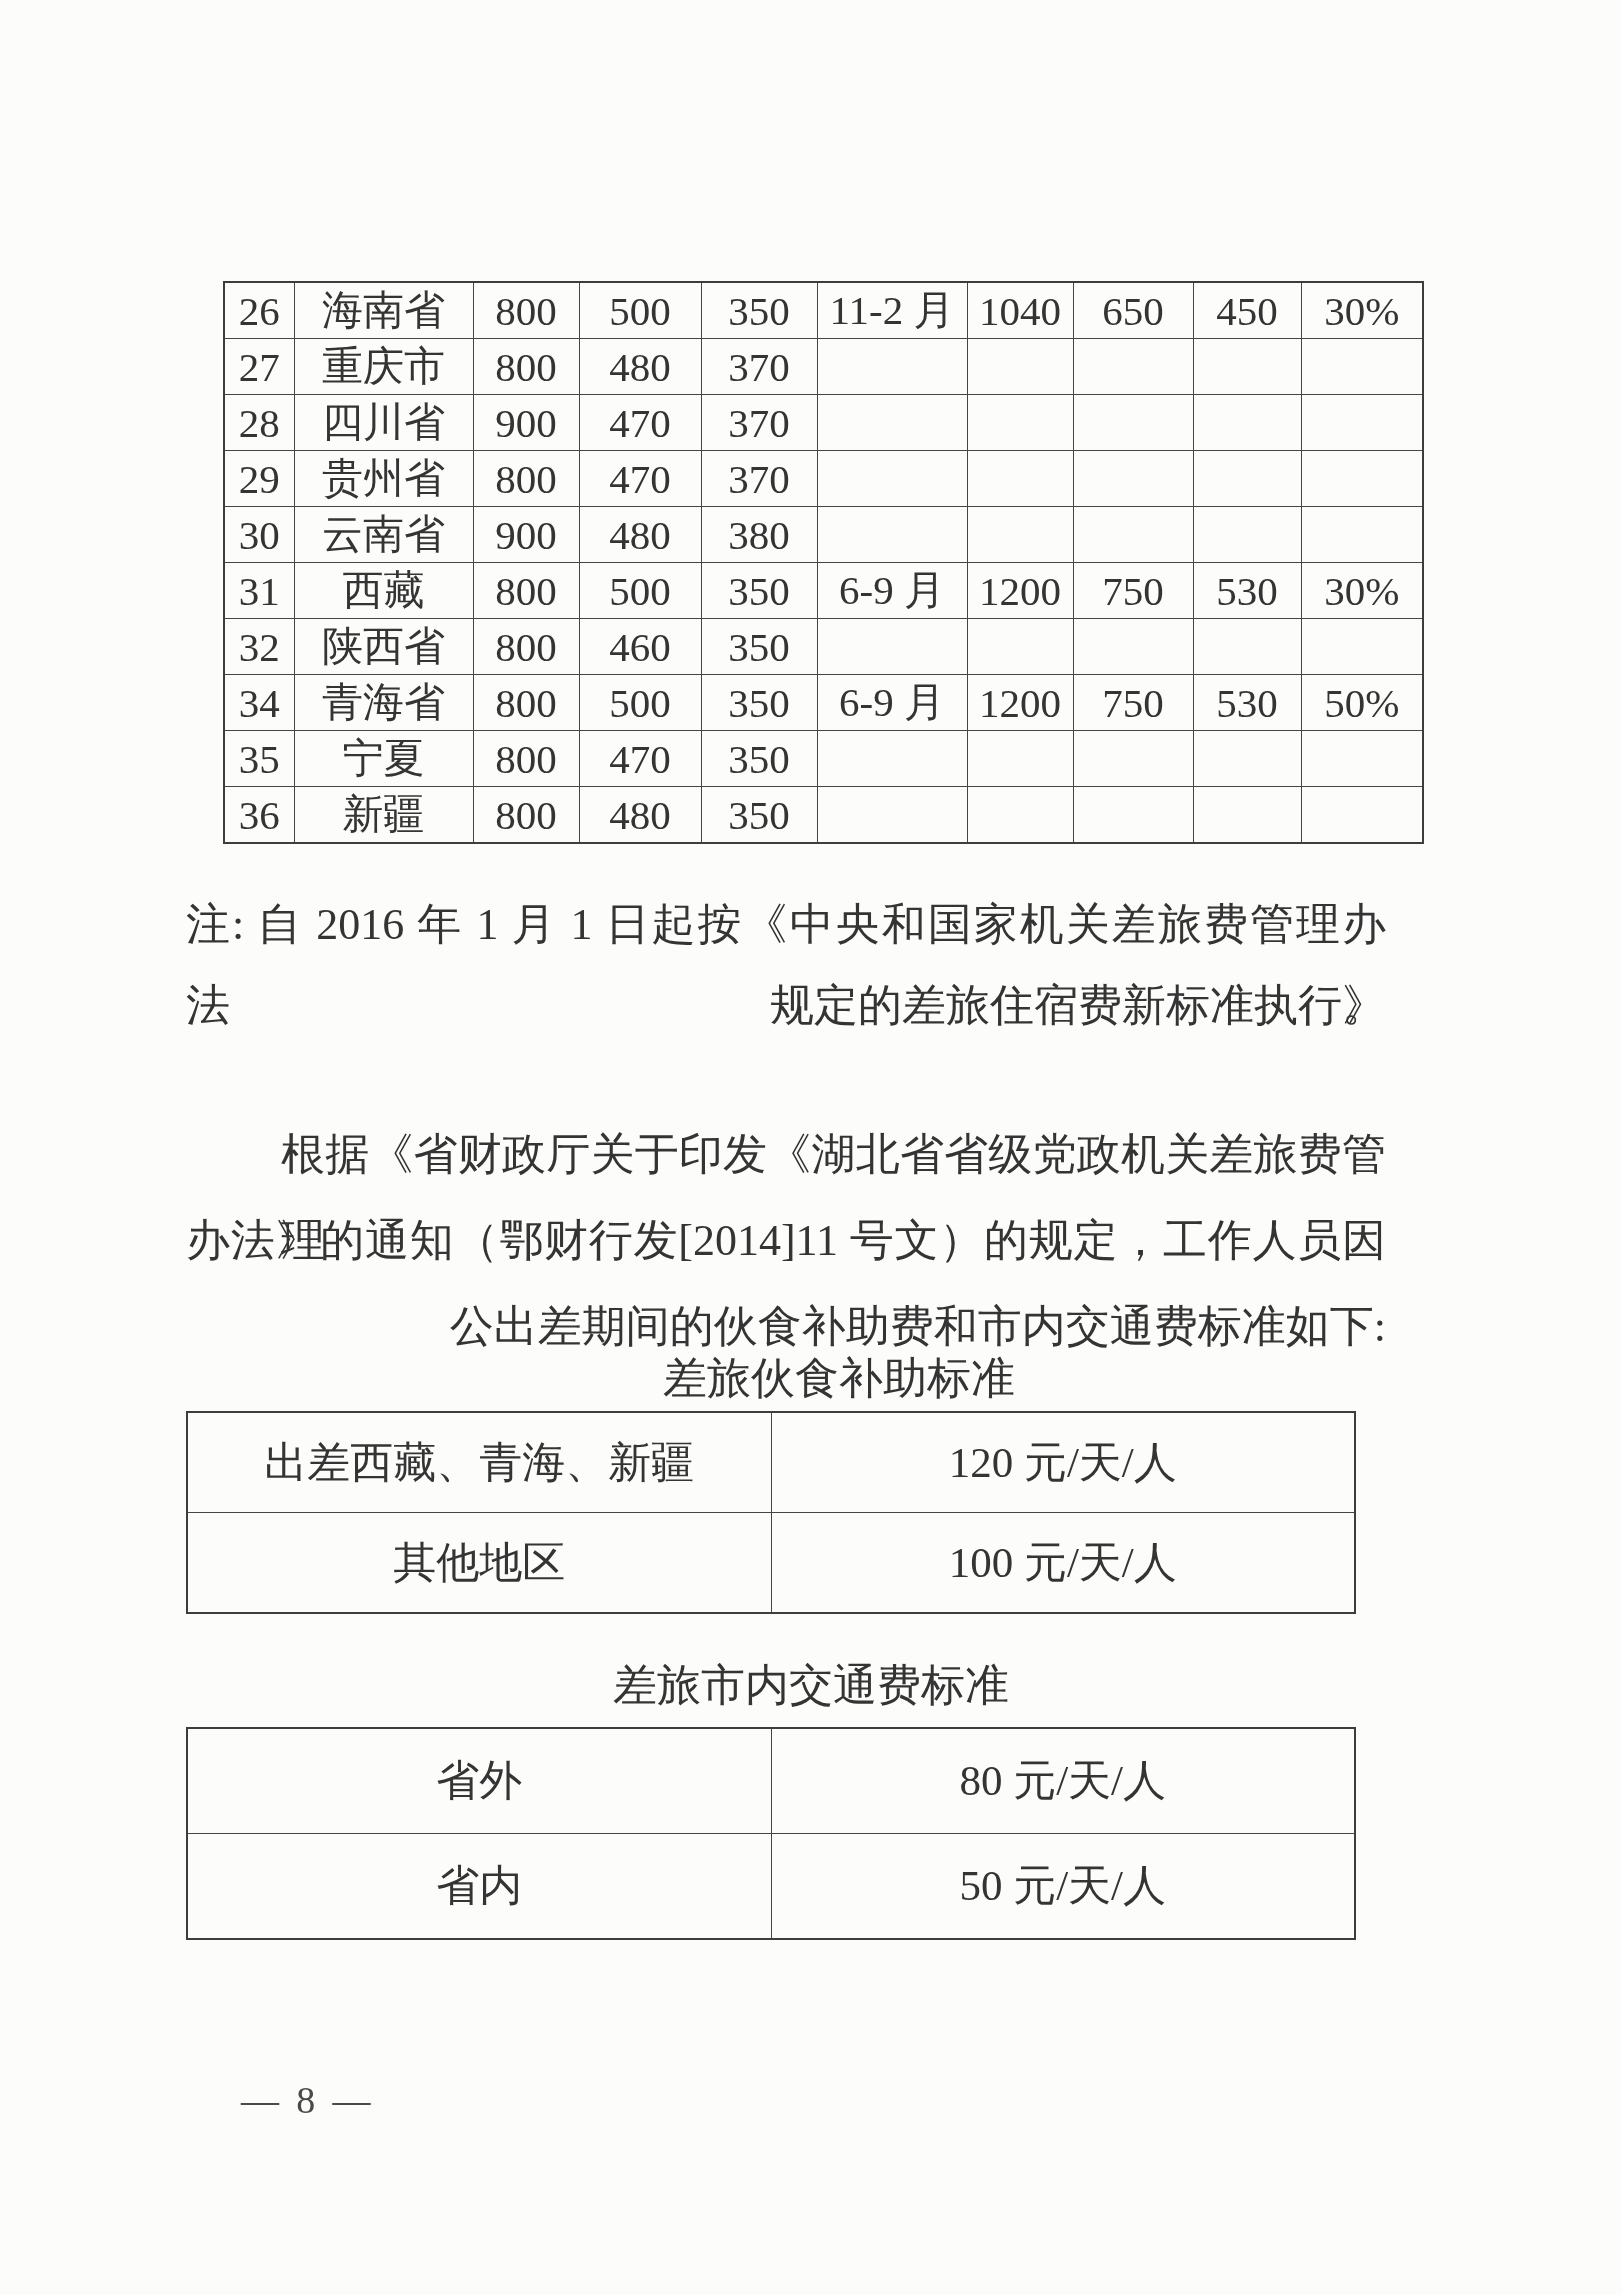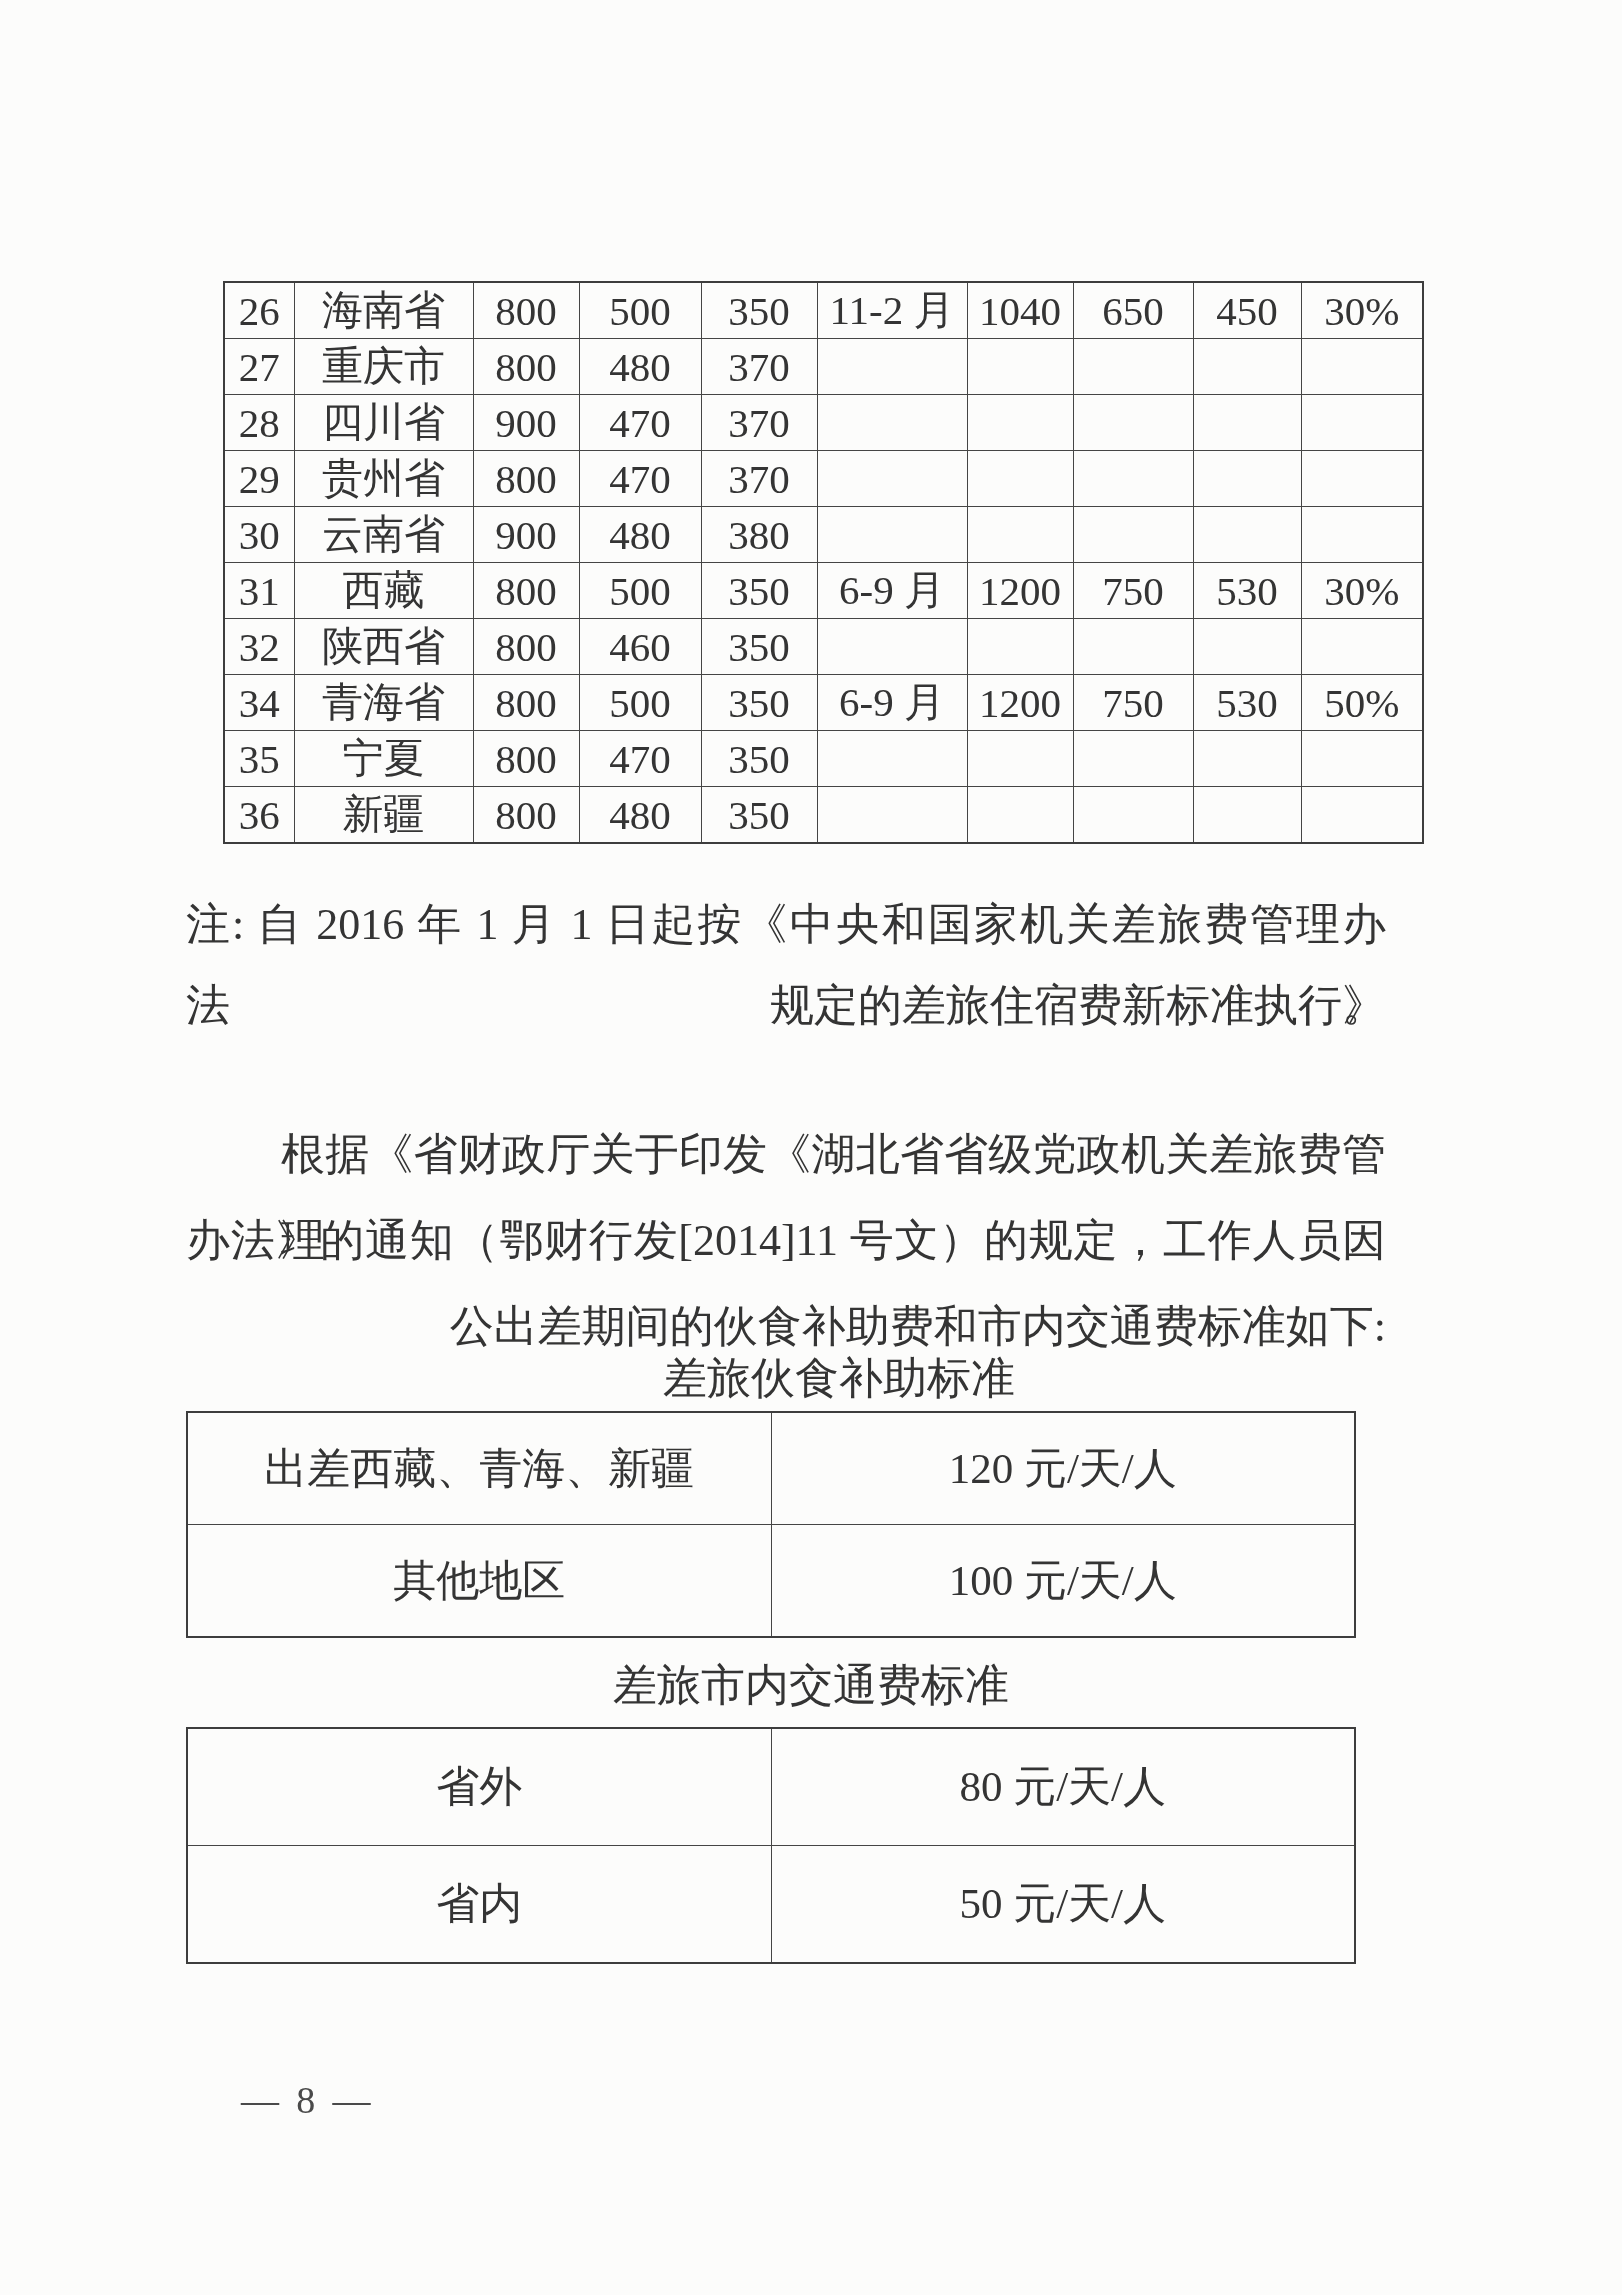--- a/index.html
+++ b/index.html
@@ -41,21 +41,21 @@
     left:0;width:1622px;text-align:center;
     font-size:44px;line-height:44px;
   }
 
   
   .std-table table{width:1168px;border:2px solid #3d3d3d;}
   .std-table td{
     border:1.3px solid #454545;
     text-align:center;vertical-align:middle;
     font-size:43px;
-    padding:16px;white-space:nowrap;
+    padding:10px;white-space:nowrap;
   }
   .meal-table{left:186px;top:1411px;}
   .meal-table td{height:79px;}
   .transport-table{left:186px;top:1727px;}
   .transport-table td{height:84px;}
 
   
   .page-footer{
     left:241px;top:2078px;
     font-size:38px;letter-spacing:3.9px;

